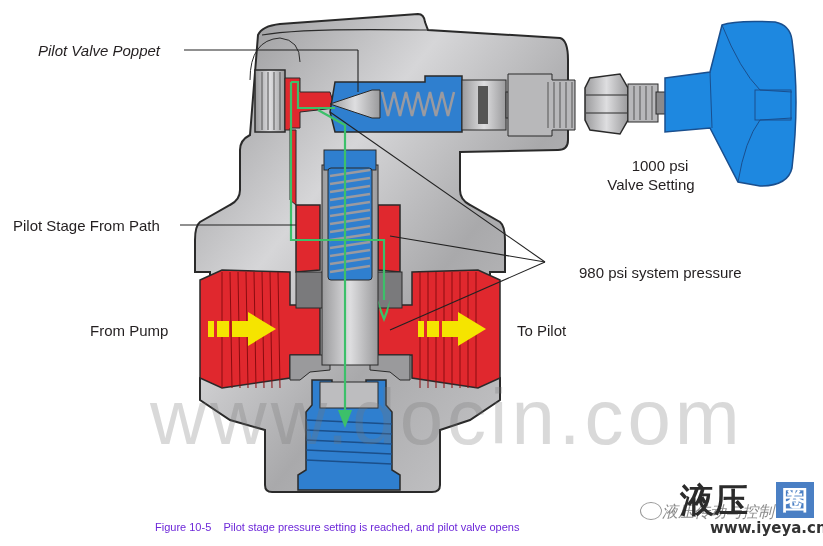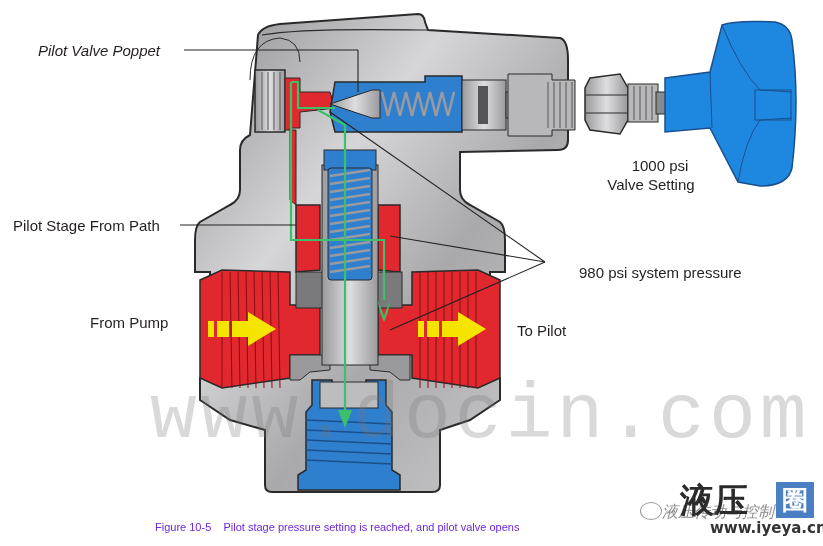--- a/index.html
+++ b/index.html
@@ -2,21 +2,21 @@
 <html><head>
 <meta charset="utf-8">
 <style>
   html, body { margin: 0; padding: 0; background: #ffffff; }
   body { width: 823px; height: 546px; position: relative; overflow: hidden;
          font-family: "Liberation Sans", sans-serif; color: #231f20; }
   .label { position: absolute; font-size: 15px; line-height: 17px; white-space: nowrap; }
   .center { text-align: center; }
   svg { position: absolute; left: 0; top: 0; }
   .caption { position: absolute; left: 155px; top: 521px; font-size: 11px; white-space: pre; color: #6d28d9; }
-  .watermark { position: absolute; left: 150px; top: 372px; font-family: Liberation Mono, monospace;
+  .watermark { position: absolute; left: 150px; top: 372px; font-family: Liberation Sans, sans-serif;
                font-size: 78px; color: rgba(120,120,120,0.28); letter-spacing: 4px; white-space: nowrap; }
   .logo-wrap { position: absolute; left: 640px; top: 478px; width: 180px; height: 62px; }
   .logo-cn { position: absolute; left: 40px; top: 0px; font-size: 34px; font-weight: bold; color: #2b2b2b; font-family: Liberation Mono, monospace; }
   .logo-box { position: absolute; left: 136px; top: 4px; width: 38px; height: 36px; background: #4a7fc4; color: #fff;
               font-size: 26px; font-weight: bold; text-align: center; line-height: 36px; font-family: "DejaVu Sans", sans-serif; }
   .logo-sub { position: absolute; left: 22px; top: 24px; font-size: 16px; color: rgba(90,90,90,0.7); font-style: italic; font-family: Liberation Sans, sans-serif; }
   .logo-url { position: absolute; left: 70px; top: 41px; font-size: 15px; font-weight: bold; color: #333; font-family: "DejaVu Sans", sans-serif; }
   .wechat-icon { position: absolute; left: 0px; top: 24px; width: 20px; height: 16px; border: 1.5px solid #999; border-radius: 50%; }
 </style>
 </head>
@@ -193,21 +193,21 @@
     <line x1="330" y1="112" x2="545" y2="262"></line>
     <line x1="390" y1="236" x2="545" y2="262"></line>
     <line x1="390" y1="330" x2="545" y2="262"></line>
   </g>
 </svg>
 
 <div class="watermark">www.docin.com</div>
 
 <div class="label" style="left:38px; top:42px;font-style:italic;">Pilot Valve Poppet</div>
 <div class="label" style="left:13px; top:217px;">Pilot Stage From Path</div>
-<div class="label" style="left:90px; top:314px;text-align:right;">From Pump</div>
+<div class="label" style="left:90px; top:322px;text-align:right;">From Pump</div>
 <div class="label" style="left:517px; top:322px;">To Pilot</div>
 <div class="label center" style="left:605px; top:157px; width:110px;">1000 psi</div>
 <div class="label center" style="left:596px; top:176px; width:110px;">Valve Setting</div>
 <div class="label" style="left:558px; top:264px;margin-left:21px;">980 psi system pressure</div>
 
 <div class="caption">Figure 10-5    Pilot stage pressure setting is reached, and pilot valve opens</div>
 
 <div class="logo-wrap">
   <span class="wechat-icon"></span>
   <span class="logo-sub">液压传动与控制</span>

